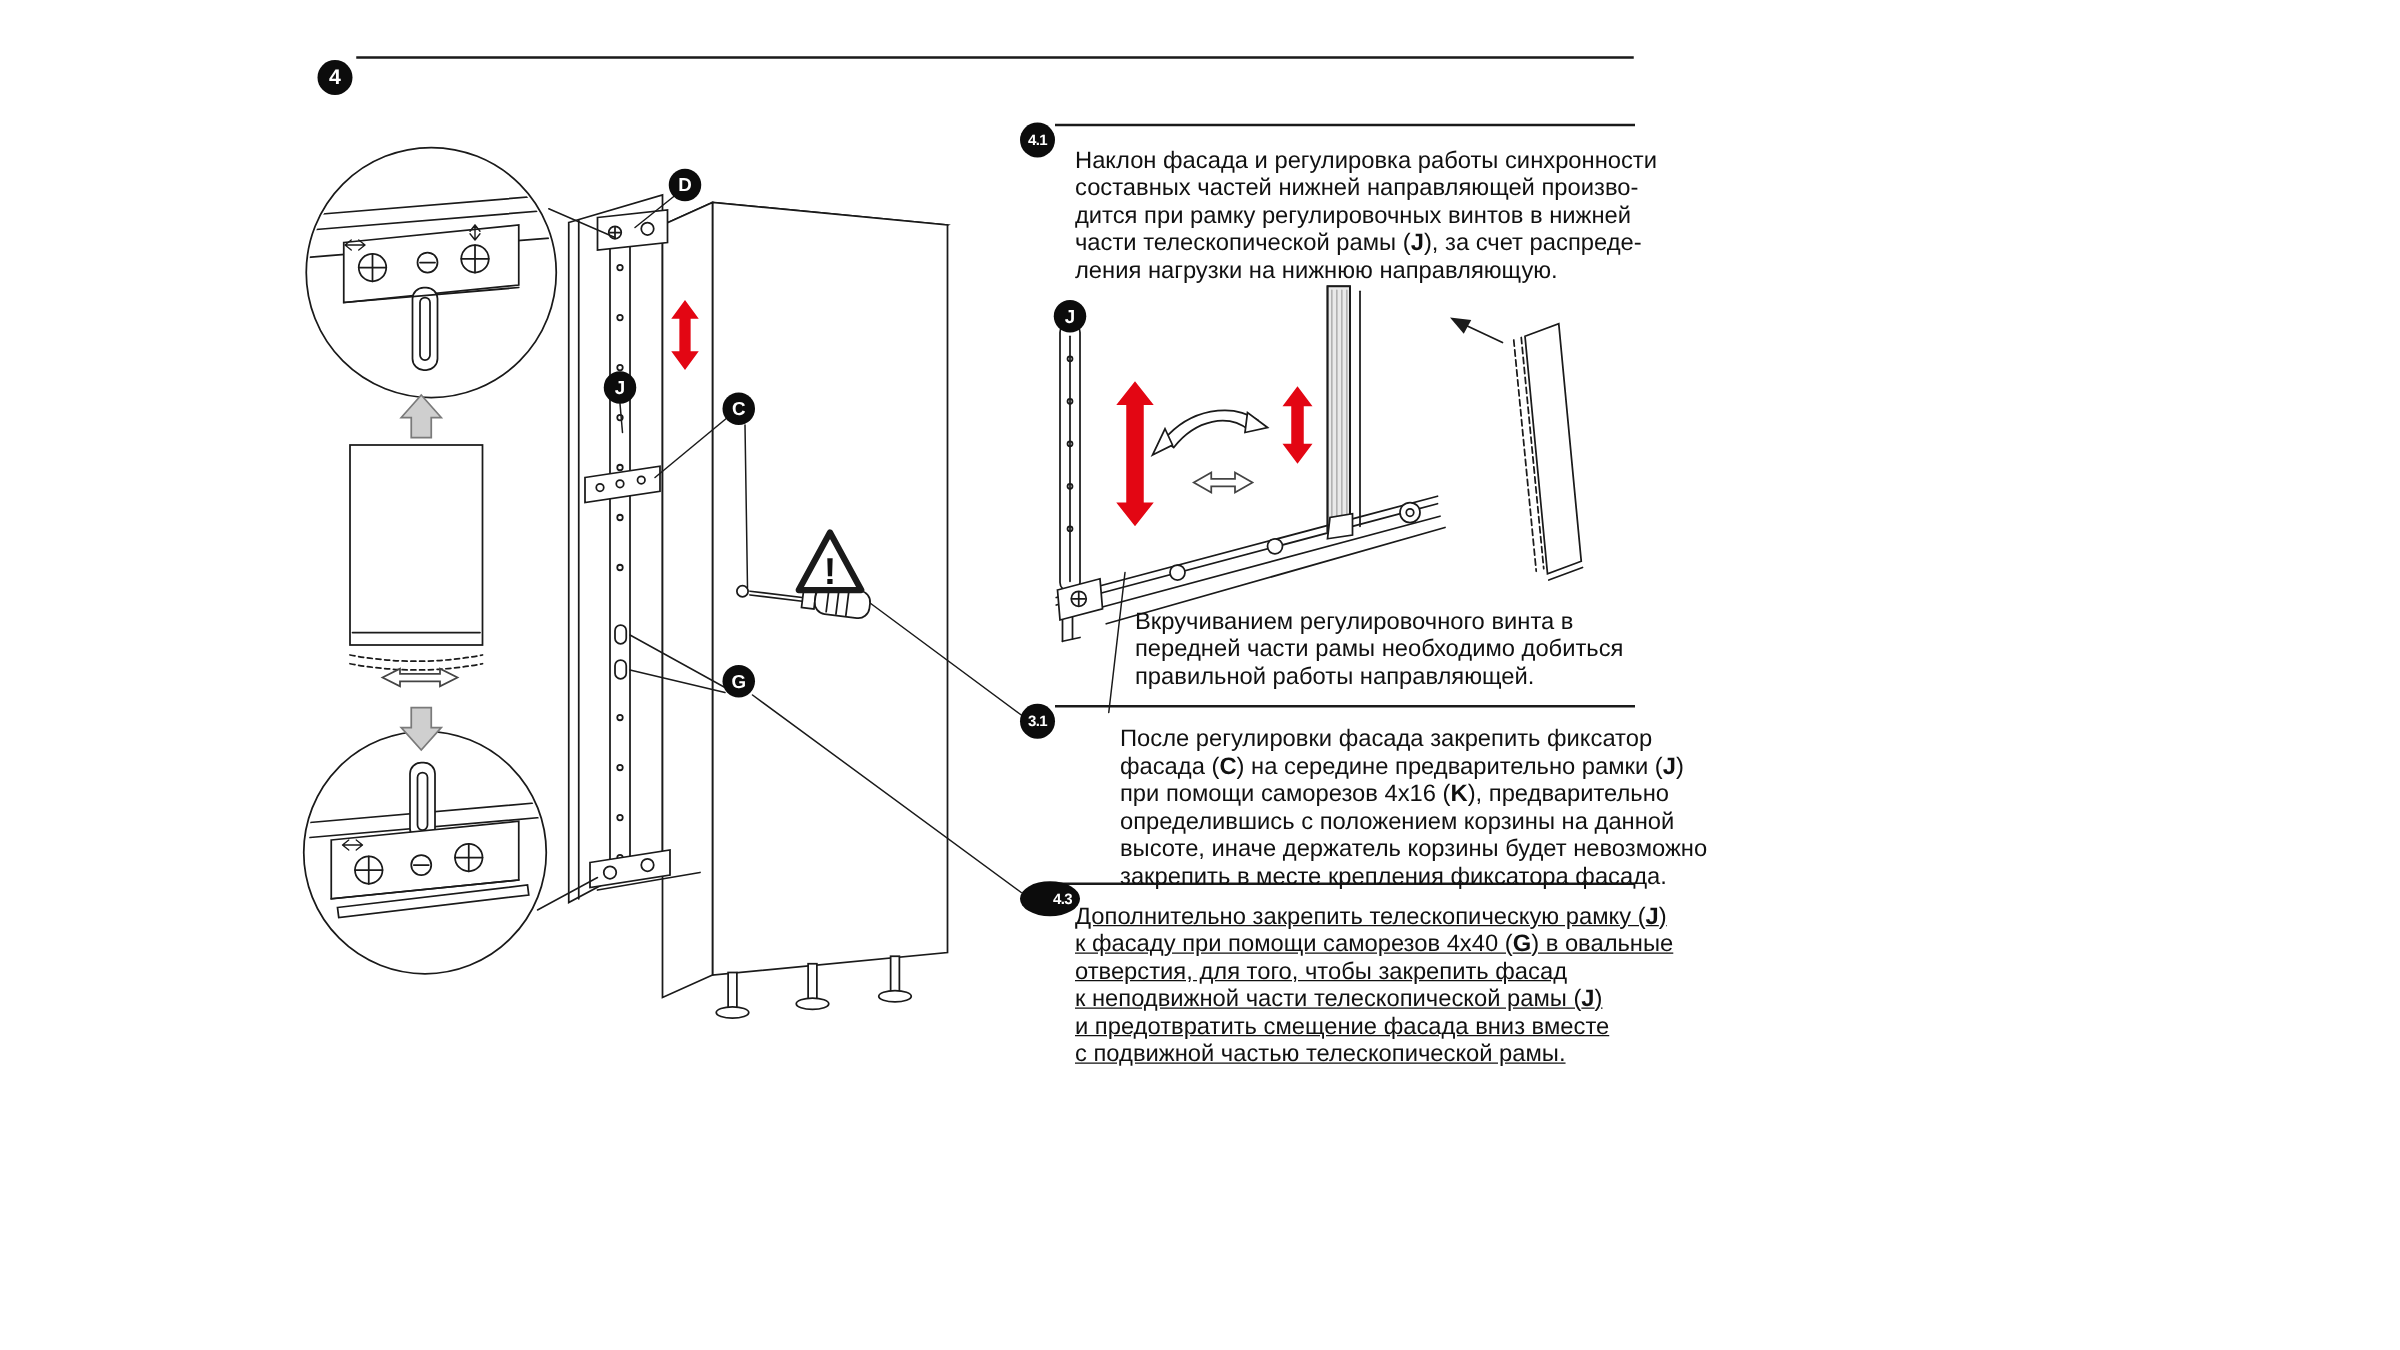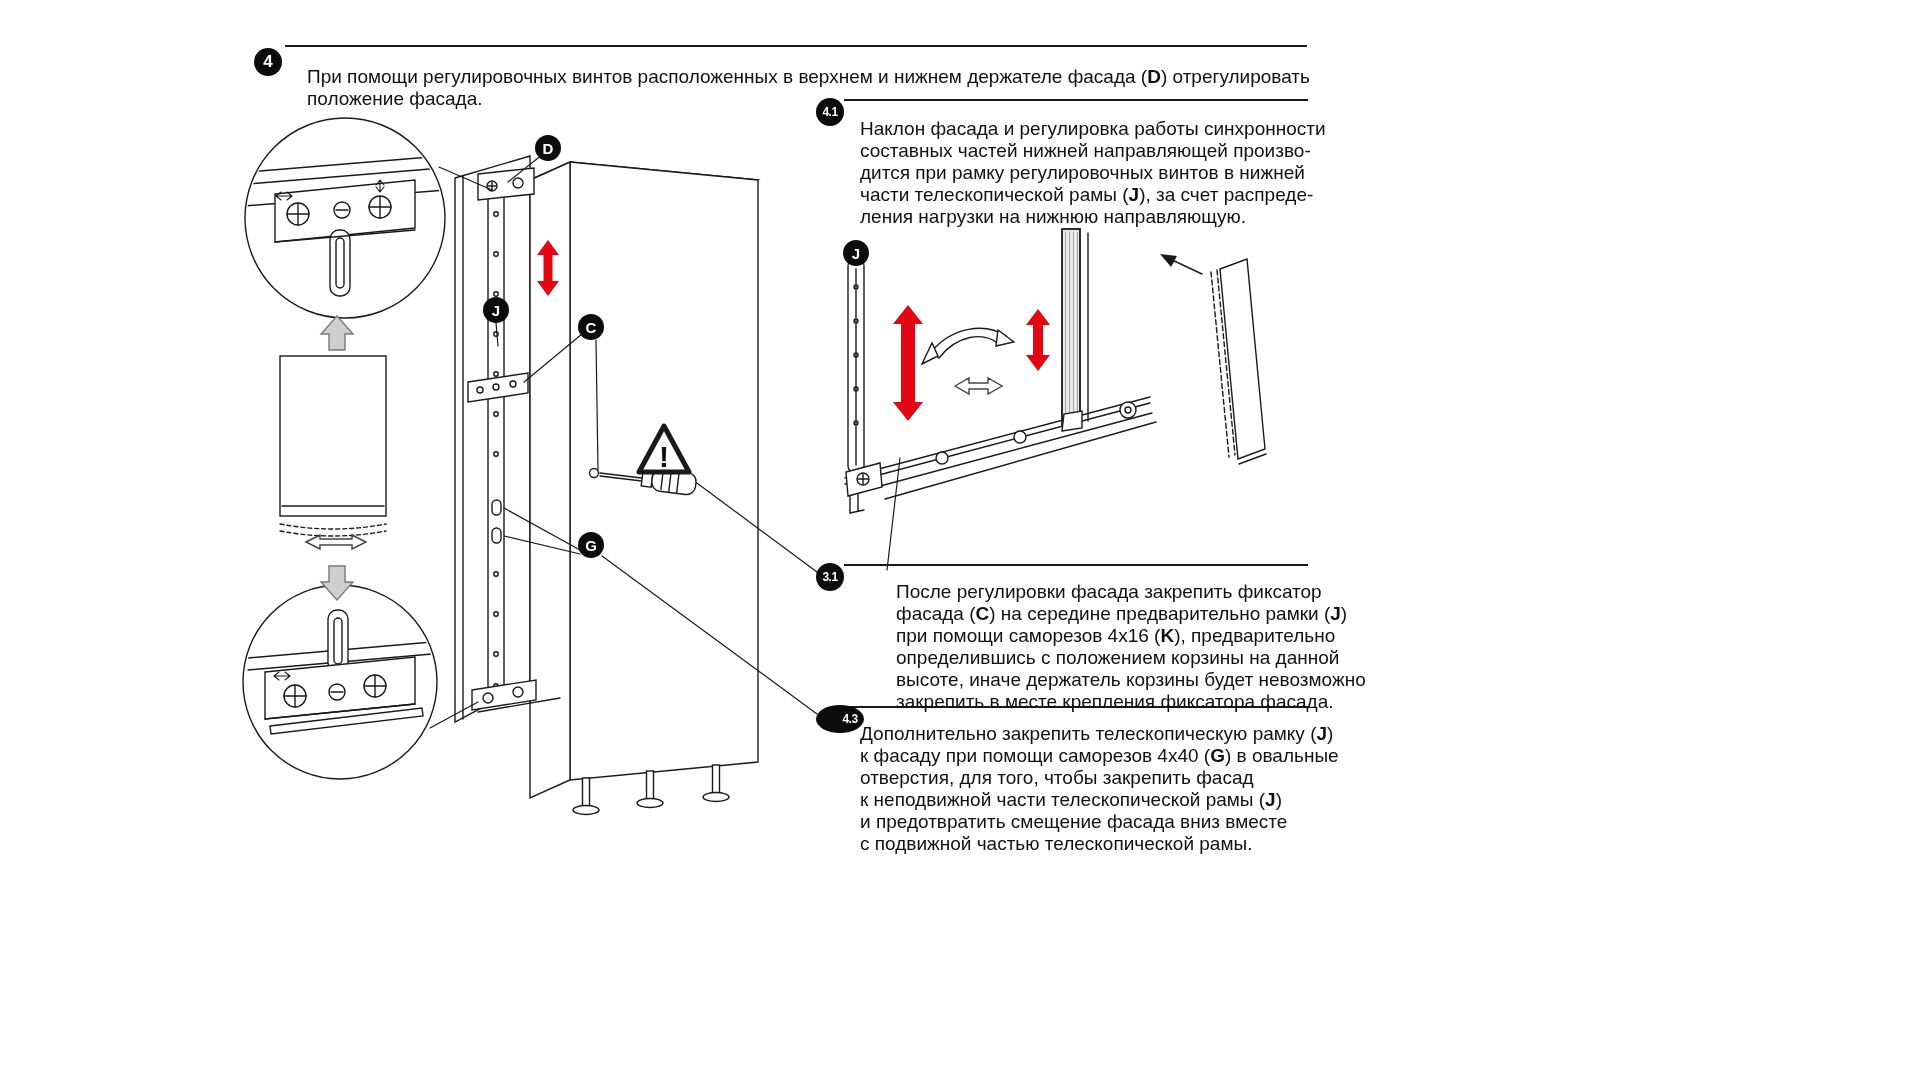--- a/index.html
+++ b/index.html
@@ -254,37 +254,38 @@
   <div class="badge section" style="left:816px;top:98px;text-align:right;">4.1</div>
   <div class="badge section" style="left:816px;top:563px;">3.1</div>
   <div class="badge section" style="left:816px;top:705px;padding-left:20px;">4.3</div>
 
   <div class="badge letter" style="left:535px;top:135px;">D</div>
   <div class="badge letter" style="left:483px;top:297px;">J</div>
   <div class="badge letter" style="left:578px;top:314px;">C</div>
   <div class="badge letter" style="left:578px;top:532px;">G</div>
   <div class="badge letter" style="left:843px;top:240px;">J</div>
 
-  <div class="para" style="left:307px;top:66px;width:1010px;"><span>При помощи регулировочных винтов расположенных в верхнем и нижнем держателе фасада (</span><b>D</b><span>) отрегулировать
-положение фасада.</span></div>
 
   <div class="para" style="left:860px;top:118px;width:500px;"><span>Наклон фасада и регулировка работы синхронности
 составных частей нижней направляющей произво-
 дится при рамку регулировочных винтов в нижней
 части телескопической рамы (</span><b>J</b><span>), за счет распреде-
 ления нагрузки на нижнюю направляющую.</span></div>
 
+  <div class="para" style="left:908px;top:487px;width:400px;"><span>Вкручиванием регулировочного винта в
+передней части рамы необходимо добиться
+правильной работы направляющей.</span></div>
 
   <div class="para" style="left:860px;top:581px;width:500px;margin-left:36px;"><span>После регулировки фасада закрепить фиксатор
 фасада (</span><b>C</b><span>) на середине предварительно рамки (</span><b>J</b><span>)
 при помощи саморезов 4x16 (</span><b>K</b><span>), предварительно
 определившись с положением корзины на данной
 высоте, иначе держатель корзины будет невозможно
 закрепить в месте крепления фиксатора фасада.</span></div>
 
-  <div class="para" style="left:860px;top:723px;width:500px;"><span>Дополнительно закрепить телескопическую рамку (</span><b>J</b><span>)
+  <div class="para" style="left:860px;top:723px;width:500px;text-decoration:underline;"><span>Дополнительно закрепить телескопическую рамку (</span><b>J</b><span>)
 к фасаду при помощи саморезов 4x40 (</span><b>G</b><span>) в овальные
 отверстия, для того, чтобы закрепить фасад
 к неподвижной части телескопической рамы (</span><b>J</b><span>)
 и предотвратить смещение фасада вниз вместе
 с подвижной частью телескопической рамы.</span></div>
 
 </div>
 
 </body></html>

